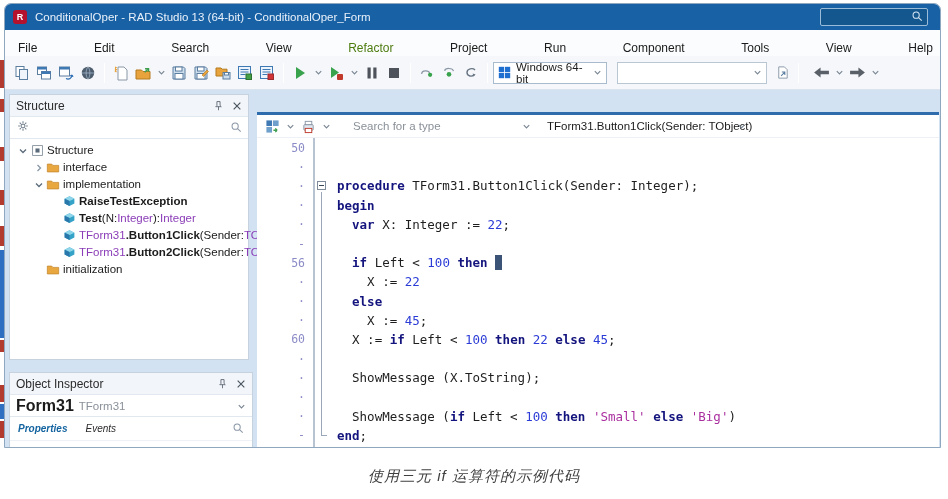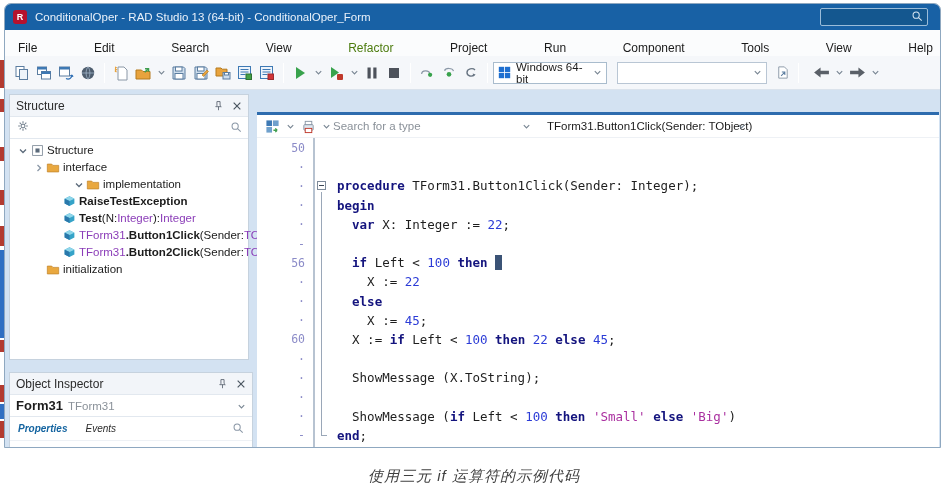--- a/index.html
+++ b/index.html
@@ -48,21 +48,21 @@
 
   
   .tree { position: relative; font-size: 11.5px; color: #1b1b1b; padding-top: 3px; }
   .trow { height: 17px; line-height: 17px; display: flex; align-items: center; white-space: nowrap; }
   .texp { width: 13px; display: inline-flex; justify-content: center; flex: none; }
   .tico { width: 16px; display: inline-flex; justify-content: center; flex: none; margin-right: 2px; }
   .tp { color: #1b1b1b; } .tb { color: #1b1b1b; font-weight: bold; } .ty { color: #8b3db8; }
 
   
   .oi-combo { height: 22px; display: flex; align-items: center; border-bottom: 1px solid #e2e8ef; padding: 0 6px; background: #fff; }
-  .oi-combo .iname { font-size: 13px; font-weight: bold; color: #1b1b1b; }
+  .oi-combo .iname { font-size: 16px; font-weight: bold; color: #1b1b1b; }
   .oi-combo .itype { font-size: 11.5px; color: #8a9199; margin-left: 5px; }
   .oi-tabs { height: 24px; display: flex; align-items: center; padding: 0 8px; gap: 18px; border-bottom: 1px solid #eef1f5; }
   .oi-tab { font-size: 10px; color: #2b2b2b; font-style: italic; }
   .oi-tab.active { color: #1464a0; font-weight: bold; }
 
   
   .edcol { position: absolute; }
   .tabrow { position: absolute; left: 0; top: 0; right: 0; height: 22px; background: #dbe7f4; }
   .edtab { position: absolute; left: 0; top: 0; width: 134px; height: 22px; background: #1d5da4; border-radius: 2px 2px 0 0;
            display: flex; align-items: center; padding: 0 8px; color: #fff; font-size: 11px; }
@@ -374,21 +374,21 @@
                 <path d="M3.5 2l3 3-3 3" fill="none" stroke="#8a97a6" stroke-width="1.3"></path>
               </svg>
             </span>
             <span class="tico">
               <svg viewBox="0 0 16 16" width="14" height="14">
                 <path d="M1.5 3.5h5L8 5h6.5v7.5h-13z" fill="#e9a83f" stroke="#c08329" stroke-width="0.8"></path>
               </svg>
             </span>
             <span class="tp">interface</span>
           </div>
-          <div class="trow" style="padding-left: 22px; margin-left: 40px;">
+          <div class="trow" style="padding-left: 22px;">
             <span class="texp">
               <svg viewBox="0 0 10 10" width="10" height="10">
                 <path d="M2 3.5l3 3 3-3" fill="none" stroke="#5b6a7a" stroke-width="1.3"></path>
               </svg>
             </span>
             <span class="tico">
               <svg viewBox="0 0 16 16" width="14" height="14">
                 <path d="M1.5 3.5h5L8 5h6.5v7.5h-13z" fill="#e9a83f" stroke="#c08329" stroke-width="0.8"></path>
               </svg>
             </span>
@@ -513,21 +513,21 @@
               <rect x="3" y="6" width="10" height="6" rx="1" fill="#dfe6ee" stroke="#8a97a6"></rect>
               <rect x="4.5" y="2.5" width="7" height="3.5" fill="#fff" stroke="#8a97a6"></rect>
               <rect x="4.5" y="10" width="7" height="4.5" fill="#fff" stroke="#c0392b"></rect>
             </svg>
           </span>
         <span class="tbi narrow">
             <svg viewBox="0 0 10 10" width="9" height="9">
               <path d="M2 3.5l3 3 3-3" fill="none" stroke="#7a8794" stroke-width="1.3"></path>
             </svg>
           </span>
-        <span class="ghost" style="margin-left:0">Search for a type</span>
+        <span class="ghost" style="margin-left:20px">Search for a type</span>
         <span style="position:absolute;left:265px"><svg viewBox="0 0 10 10" width="9" height="9">
               <path d="M2 3.5l3 3 3-3" fill="none" stroke="#7a8794" stroke-width="1.3"></path>
             </svg></span>
         <span class="mname" style="position:absolute;left:290px">TForm31.Button1Click(Sender: TObject)</span>
         <span style="position:absolute;left:480px"><svg viewBox="0 0 10 10" width="9" height="9">
               <path d="M2 3.5l3 3 3-3" fill="none" stroke="#7a8794" stroke-width="1.3"></path>
             </svg></span>
       </div>
       <div class="codearea">
         <div class="gutterline"></div>

